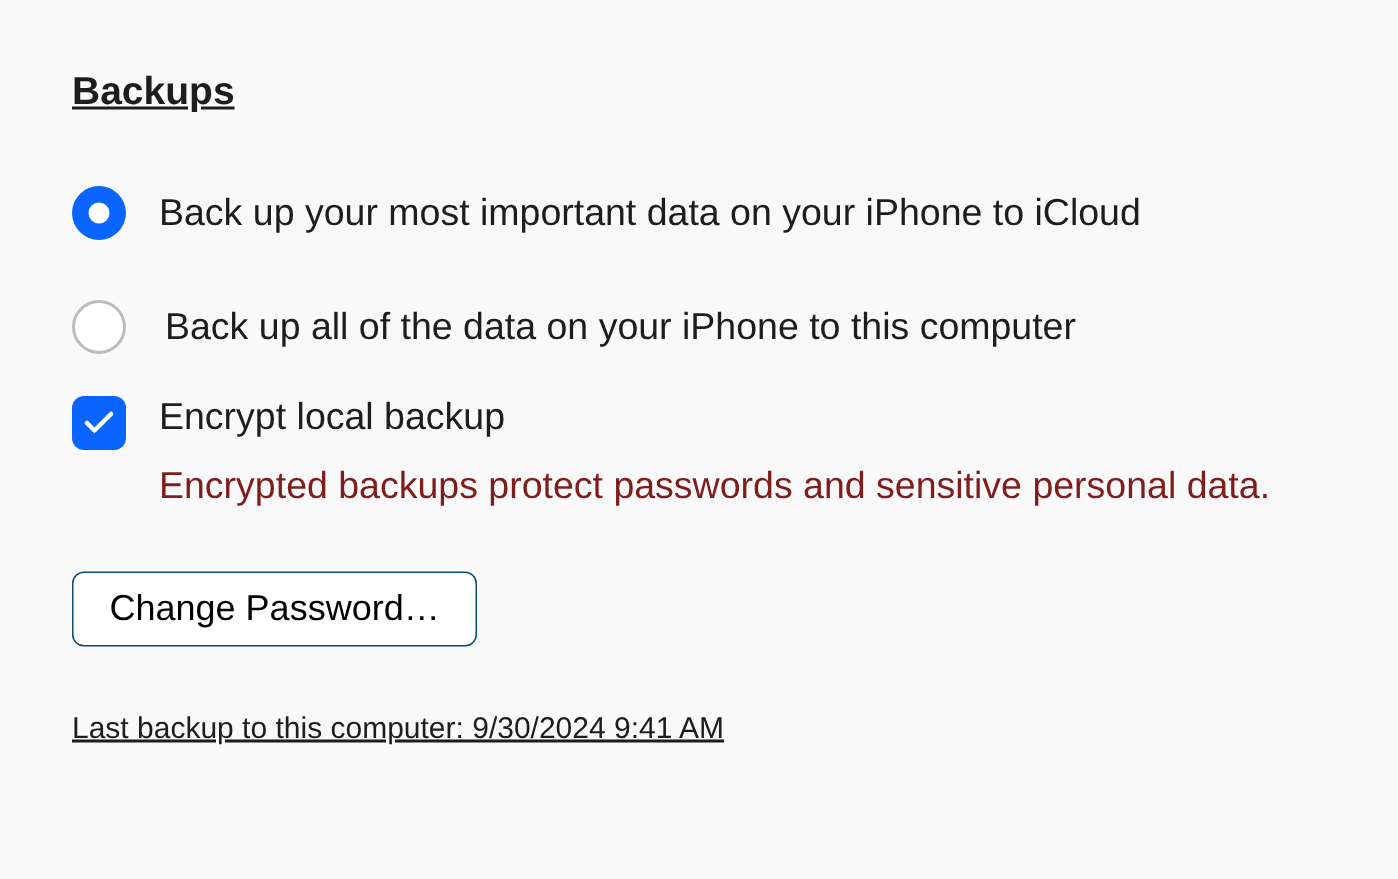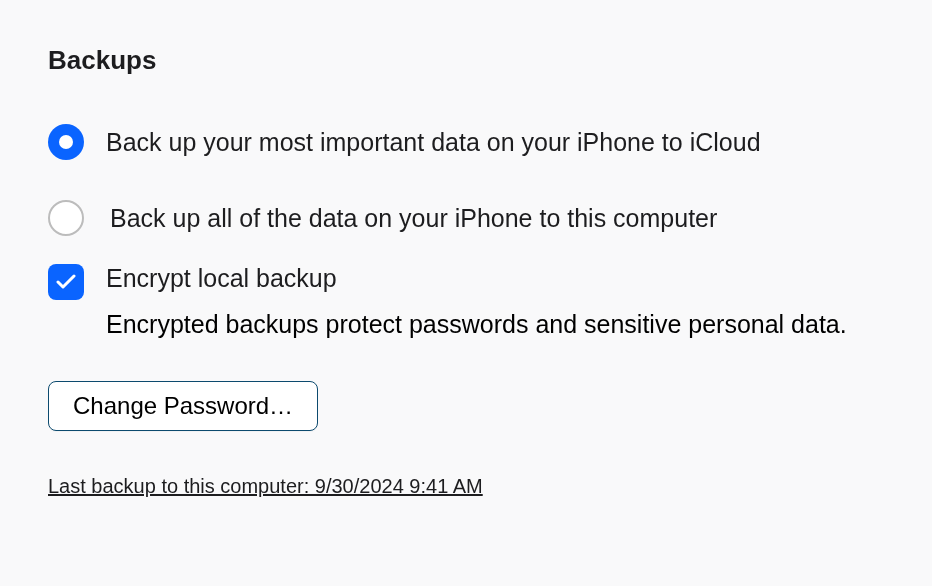--- a/index.html
+++ b/index.html
@@ -13,20 +13,21 @@
       width: 932px;
       height: 586px;
       color: #1d1d1f;
       font-size: 24px;
       padding: 45px 48px;
     }
     .section-title {
       font-weight: 700;
       font-size: 26px;
       margin-bottom: 48px;
+      text-decoration: underline;
     }
     .radio-group {
       margin-bottom: 28px;
     }
     .radio-option {
       display: flex;
       align-items: center;
       gap: 22px;
       margin-bottom: 40px;
       cursor: pointer;
@@ -76,21 +77,21 @@
       align-items: center;
       justify-content: center;
     }
     .checkbox-box.checked {
       background: #0a64ff;
     }
     .checkbox-label {
       font-size: 25px;
     }
     .checkbox-subtext {
-      color: #000000;
+      color: #7f1d1d;
       font-size: 25px;
       margin-left: 58px;
       margin-top: 10px;
     }
     .button {
       display: inline-block;
       background: #fff;
       border: 1px solid #0c4a6e;
       border-radius: 8px;
       padding: 10px 24px;

